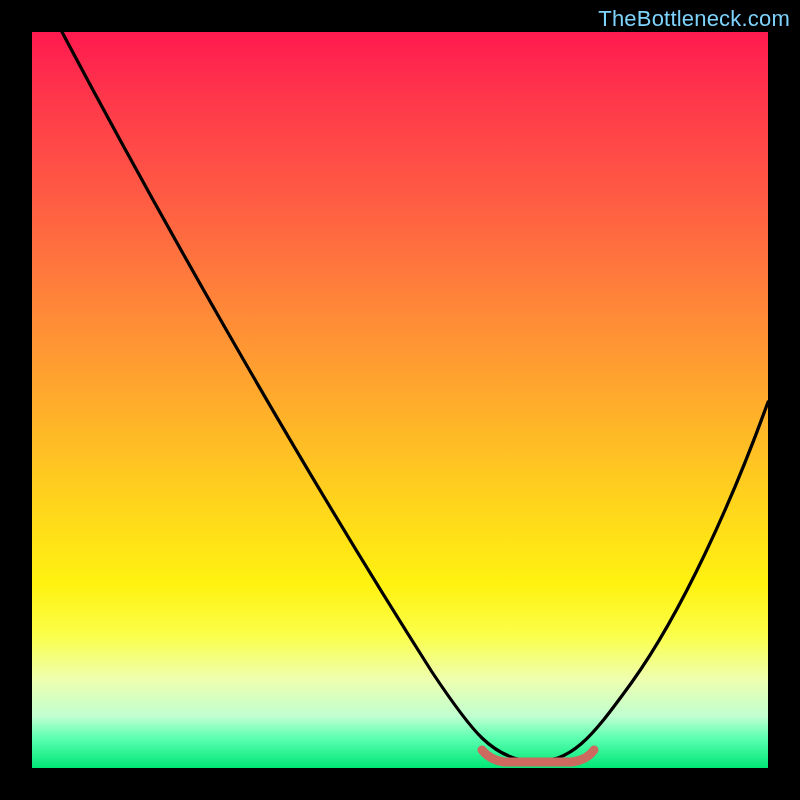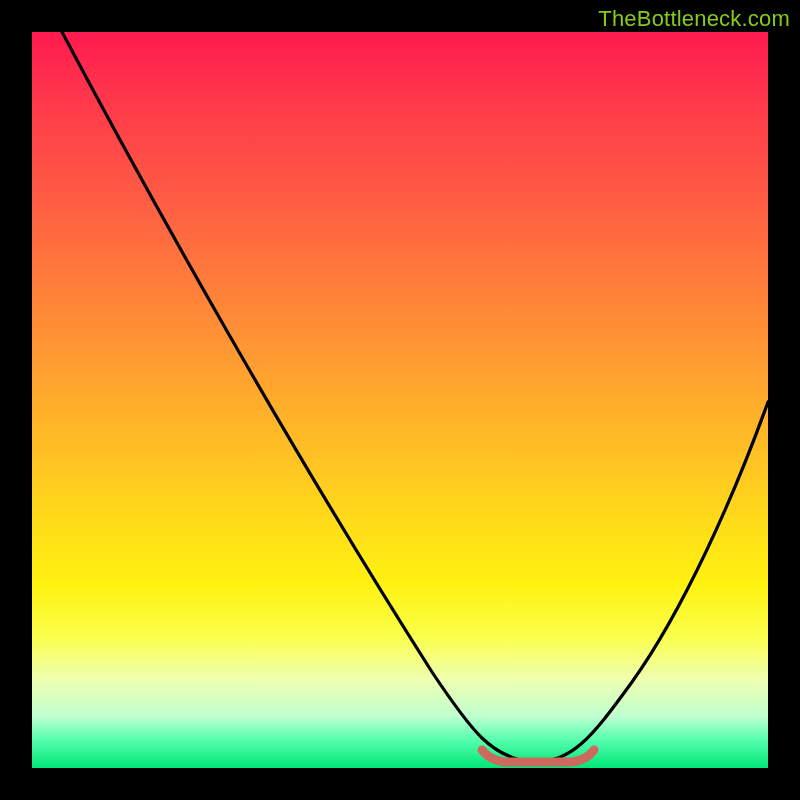--- a/index.html
+++ b/index.html
@@ -51,21 +51,21 @@
     height: 736px;
     overflow: visible;
   }
   .watermark {
     position: absolute;
     top: 6px;
     right: 10px;
     font-family: Arial, Helvetica, sans-serif;
     font-size: 22px;
     letter-spacing: 0.2px;
-    color: #84cc16;
+    color: #7dd3fc;
     user-select: none;
   }
 </style>
 </head>
 <body>
 
 <div class="stage">
 
   <div class="plot">
     <div class="gradient"></div>

